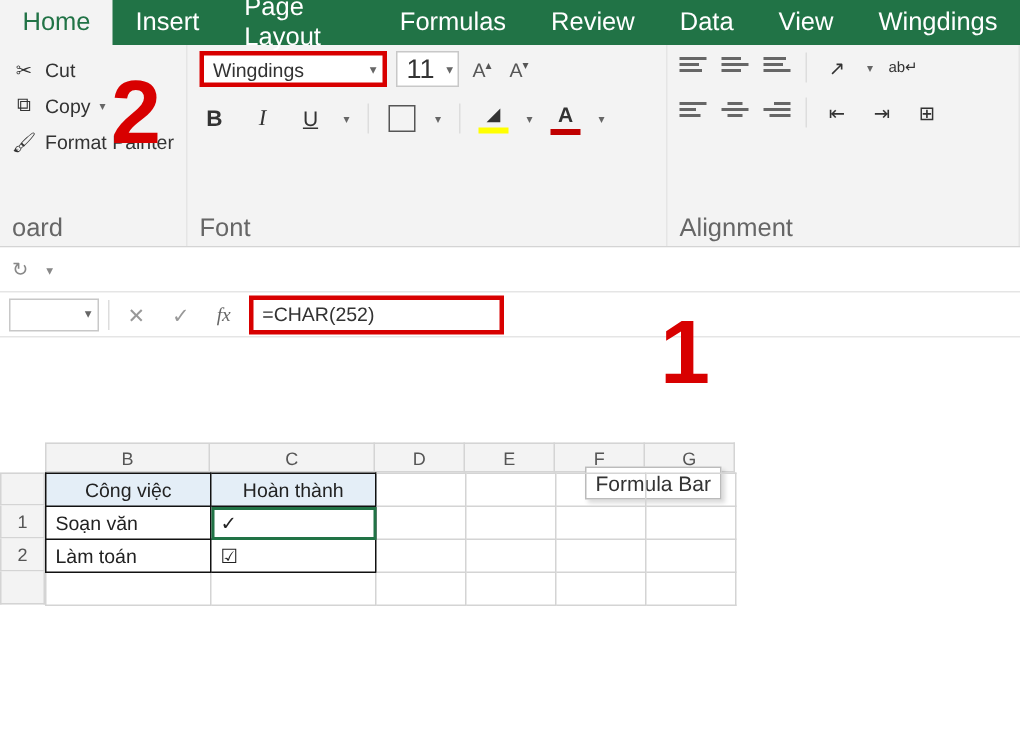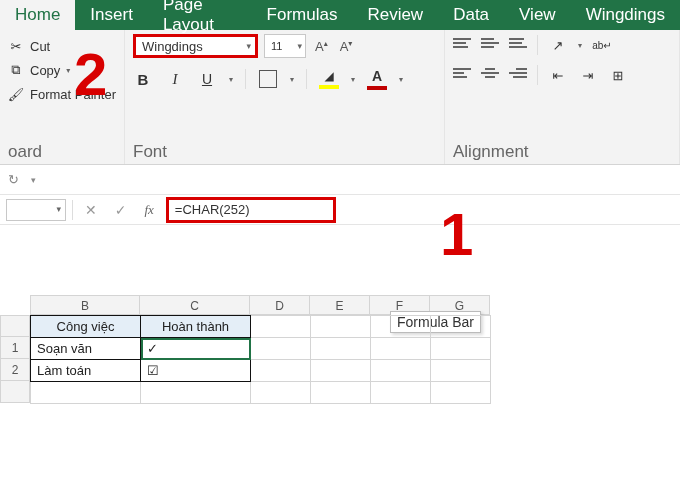--- a/index.html
+++ b/index.html
@@ -16,21 +16,21 @@
   .group-body { flex: 1; }
   .group-label { text-align: left; font-size: 17px; color: #666; margin-top: 4px; }
 
   .clip-row { display: flex; align-items: center; padding: 4px 0; font-size: 13px; color: #333; gap: 6px; }
   .clip-row .ic { width: 16px; height: 16px; display: inline-flex; align-items: center; justify-content: center; }
   .dd { font-size: 8px; color: #666; }
 
   .font-row1 { display: flex; gap: 6px; align-items: center; margin-bottom: 10px; }
   .font-name { width: 125px; height: 24px; border: 3px solid #d80000; background: #fff; display: flex; align-items: center; padding: 0 6px; font-size: 13px; position: relative; }
   .font-name::after { content: "▾"; position: absolute; right: 4px; font-size: 9px; color: #666; }
-  .font-size { width: 42px; height: 24px; border: 1px solid #c8c8c8; background: #fff; display: flex; align-items: center; padding: 0 6px; font-size: 11px; position: relative; }
+  .font-size { width: 42px; height: 24px; border: 1px solid #c8c8c8; background: #fff; display: flex; align-items: center; padding: 0 6px; font-size: 18px; position: relative; }
   .font-size::after { content: "▾"; position: absolute; right: 3px; font-size: 9px; color: #666; }
   .ainc { font-size: 13px; color: #555; padding: 0 3px; }
   .ainc sup { font-size: 8px; vertical-align: top; }
 
   .font-row2 { display: flex; gap: 12px; align-items: center; }
   .btn { min-width: 20px; height: 22px; display: inline-flex; align-items: center; justify-content: center; color: #333; }
   .bold { font-weight: bold; font-size: 15px; }
   .ital { font-style: italic; font-family: Georgia, serif; font-size: 15px; }
   .under { text-decoration: underline; font-size: 14px; }
   .sep { width: 1px; height: 20px; background: #ddd; }

